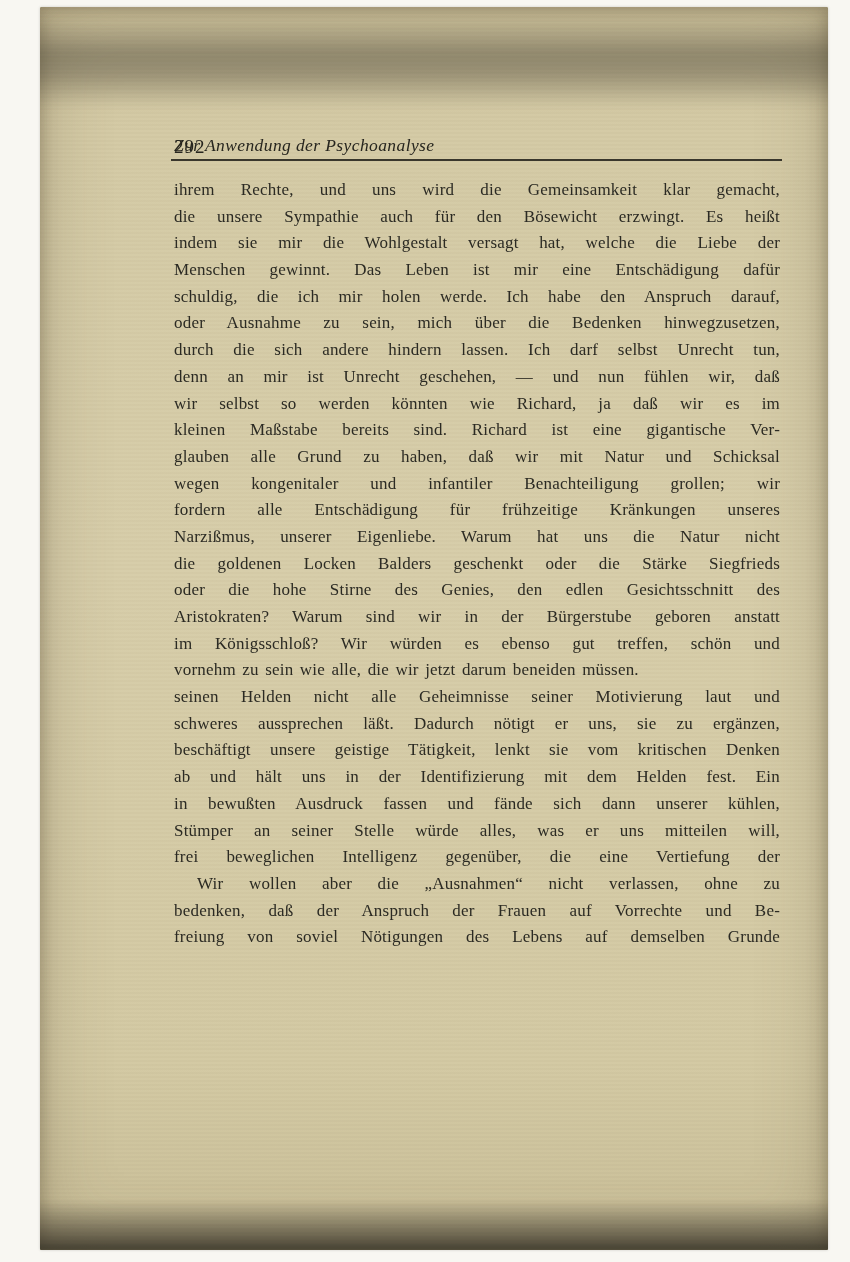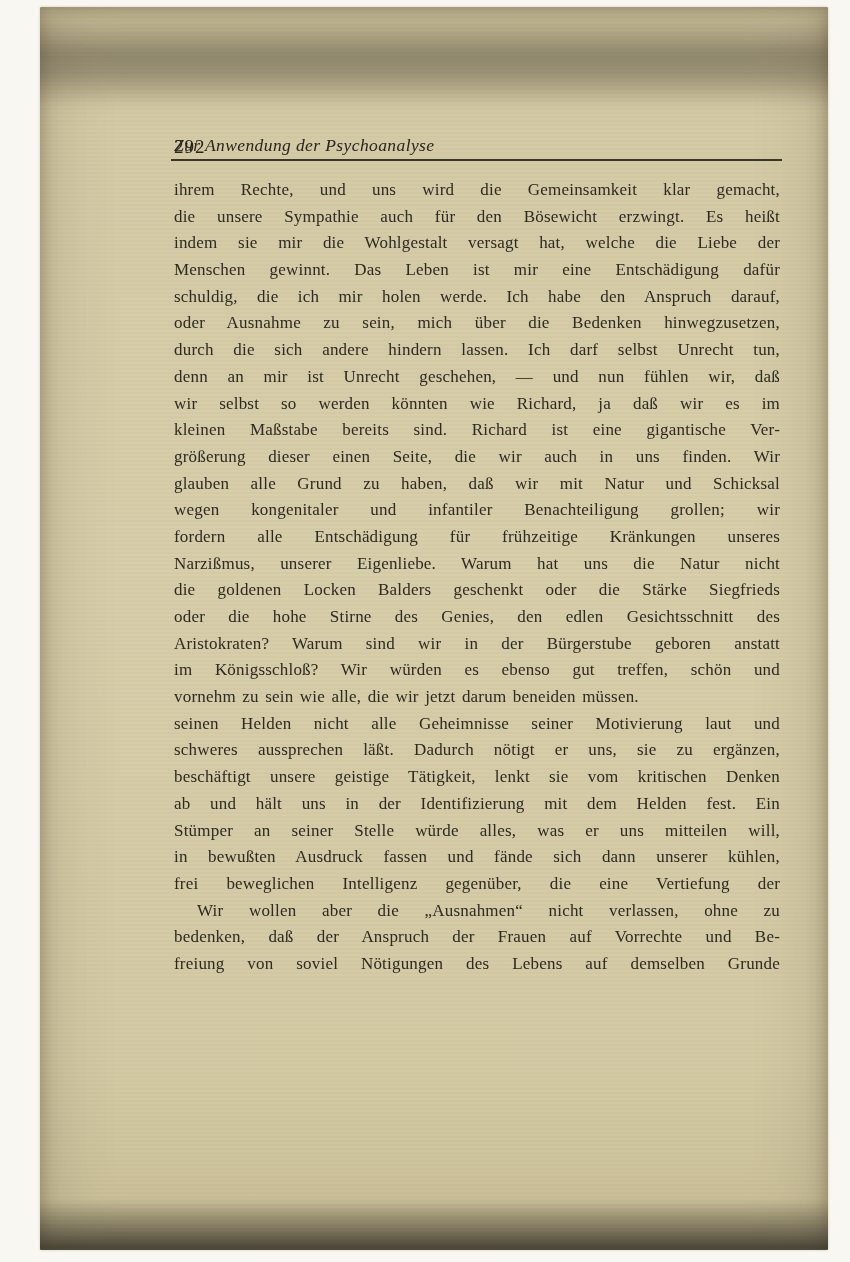--- a/index.html
+++ b/index.html
@@ -131,38 +131,37 @@
           <div class="line">ihrem Rechte, und uns wird die Gemeinsamkeit klar gemacht,</div>
           <div class="line">die unsere Sympathie auch für den Bösewicht erzwingt. Es heißt</div>
           <div class="line">indem sie mir die Wohlgestalt versagt hat, welche die Liebe der</div>
           <div class="line">Menschen gewinnt. Das Leben ist mir eine Entschädigung dafür</div>
           <div class="line">schuldig, die ich mir holen werde. Ich habe den Anspruch darauf,</div>
           <div class="line">oder Ausnahme zu sein, mich über die Bedenken hinwegzusetzen,</div>
           <div class="line">durch die sich andere hindern lassen. Ich darf selbst Unrecht tun,</div>
           <div class="line">denn an mir ist Unrecht geschehen, — und nun fühlen wir, daß</div>
           <div class="line">wir selbst so werden könnten wie Richard, ja daß wir es im</div>
           <div class="line">kleinen Maßstabe bereits sind. Richard ist eine gigantische Ver-</div>
-          <div class="line">größerung dieser einen Seite, die wir auch in uns finden. Wir</div>
           <div class="line">glauben alle Grund zu haben, daß wir mit Natur und Schicksal</div>
           <div class="line">wegen kongenitaler und infantiler Benachteiligung grollen; wir</div>
           <div class="line">fordern alle Entschädigung für frühzeitige Kränkungen unseres</div>
           <div class="line">Narzißmus, unserer Eigenliebe. Warum hat uns die Natur nicht</div>
           <div class="line">die goldenen Locken Balders geschenkt oder die Stärke Siegfrieds</div>
           <div class="line">oder die hohe Stirne des Genies, den edlen Gesichtsschnitt des</div>
           <div class="line">Aristokraten? Warum sind wir in der Bürgerstube geboren anstatt</div>
           <div class="line">im Königsschloß? Wir würden es ebenso gut treffen, schön und</div>
           <div class="line para-end">vornehm zu sein wie alle, die wir jetzt darum beneiden müssen.</div>
         </div>
         <div class="paragraph">
           <div class="line">seinen Helden nicht alle Geheimnisse seiner Motivierung laut und</div>
           <div class="line">schweres aussprechen läßt. Dadurch nötigt er uns, sie zu ergänzen,</div>
           <div class="line">beschäftigt unsere geistige Tätigkeit, lenkt sie vom kritischen Denken</div>
           <div class="line">ab und hält uns in der Identifizierung mit dem Helden fest. Ein</div>
+          <div class="line">in bewußten Ausdruck fassen und fände sich dann unserer kühlen,</div>
           <div class="line">Stümper an seiner Stelle würde alles, was er uns mitteilen will,</div>
-          <div class="line">in bewußten Ausdruck fassen und fände sich dann unserer kühlen,</div>
           <div class="line">frei beweglichen Intelligenz gegenüber, die eine Vertiefung der</div>
         </div>
         <div class="paragraph">
           <div class="line indent">Wir wollen aber die „Ausnahmen“ nicht verlassen, ohne zu</div>
           <div class="line">bedenken, daß der Anspruch der Frauen auf Vorrechte und Be-</div>
           <div class="line">freiung von soviel Nötigungen des Lebens auf demselben Grunde</div>
         </div>
       </div>
   </div>
 </div>

